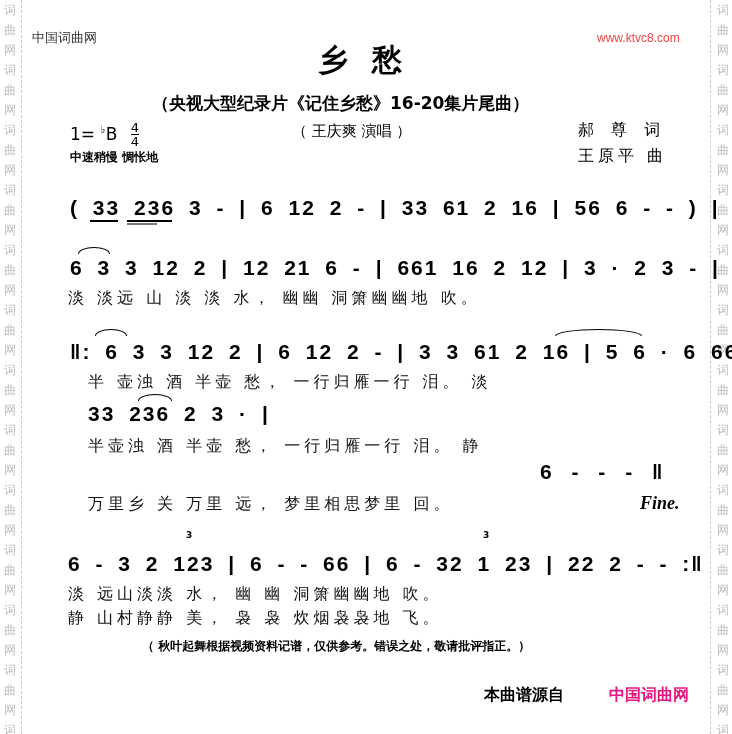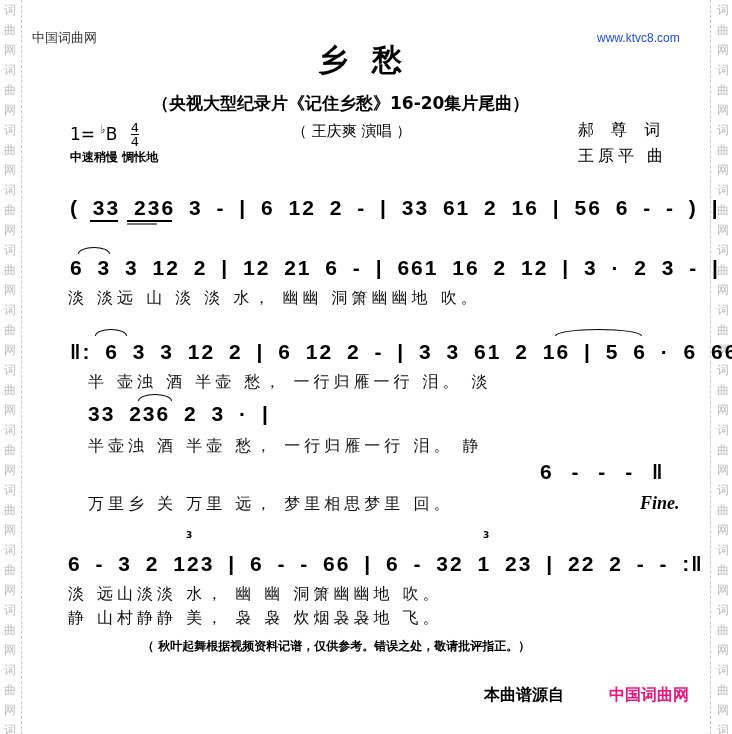--- a/index.html
+++ b/index.html
@@ -5,21 +5,21 @@
   html, body { margin:0; padding:0; background:#fff; }
   body { width:732px; height:734px; position:relative; overflow:hidden;
          font-family:"DejaVu Sans","Liberation Sans",sans-serif; color:#000; }
   .abs { position:absolute; white-space:nowrap; }
   .wm-col { position:absolute; top:0; width:20px; height:734px; }
   .wm-col.left { left:0; }
   .wm-col.right { left:713px; }
   .wm-line { position:absolute; top:0; height:734px; border-left:1px dashed #c8c8c8; }
   .wm-group { position:absolute; width:20px; text-align:center; font-size:12px; line-height:20px; color:#bdbdbd; font-family:"DejaVu Serif",serif; }
   .site-name { left:32px; top:29px; font-size:13px; color:#333; }
-  .site-url { left:597px; top:31px; font-size:12px; color:#1d4ed8; font-family:"Liberation Sans",sans-serif; }
+  .site-url { left:597px; top:31px; font-size:12px; color:#ef4444; font-family:"Liberation Sans",sans-serif; }
   .title { left:318px; top:40px; font-size:30px; font-weight:bold; letter-spacing:24px; }
   .subtitle { left:152px; top:92px; font-size:17px; font-weight:bold;text-align:right; }
   .key { left:70px; top:122px; font-size:17px; }
   .key sup { font-size:11px; }
   .frac { display:inline-block; vertical-align:middle; text-align:center; font-size:13px; line-height:11px; margin-left:8px; }
   .frac span { display:block; }
   .frac .bar { border-top:1.5px solid #000; margin:1px 0; }
   .singer { left:292px; top:122px; font-size:15px; font-weight:normal; }
   .lyricist { left:578px; top:120px; font-size:16px; font-family:"DejaVu Serif",serif; letter-spacing:6px; }
   .composer { left:578px; top:146px; font-size:16px; font-family:"DejaVu Serif",serif; letter-spacing:4px; }

